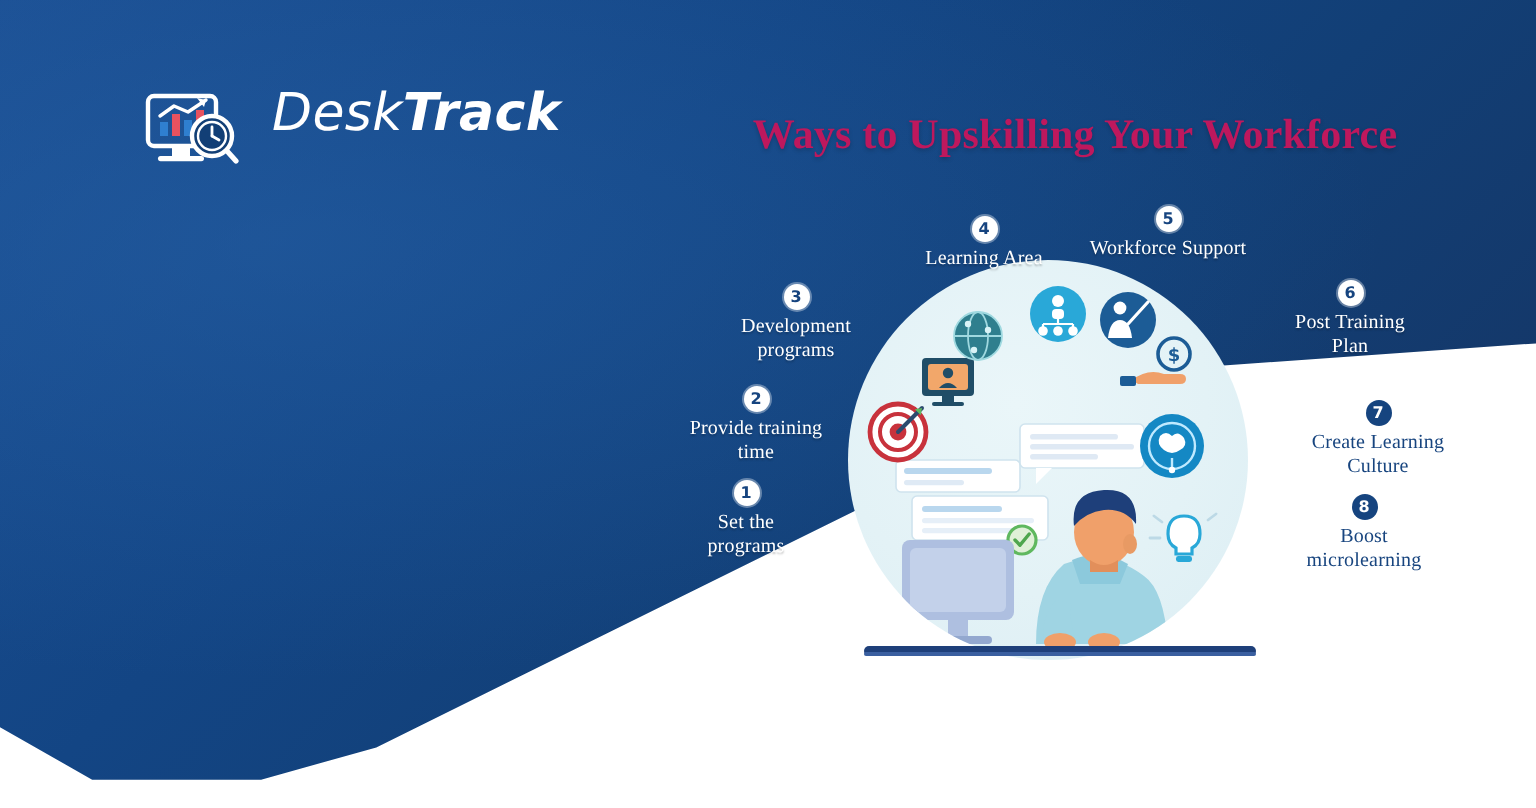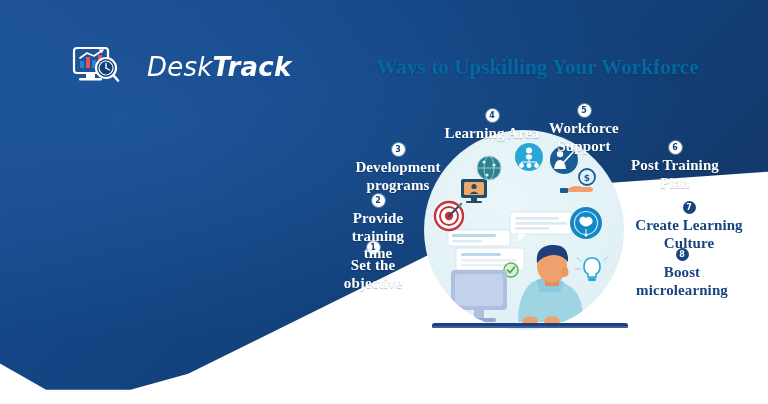--- a/index.html
+++ b/index.html
@@ -18,42 +18,42 @@
     background:linear-gradient(135deg,#1b4f93 0%,#134584 35%,#123f76 60%,#16325f 100%);
     -webkit-clip-path:polygon(0 0,100% 0,100% 42.5%,74% 46%,24.5% 92.5%,17% 96.5%,6% 96.5%,0 90%);
     clip-path:polygon(0 0,100% 0,100% 42.5%,74% 46%,24.5% 92.5%,17% 96.5%,6% 96.5%,0 90%);
   }
   .bg-panel:after{
     content:"";position:absolute;inset:0;
     background:radial-gradient(120% 90% at 18% 30%, rgba(40,100,170,.45) 0%, rgba(18,62,120,0) 60%);
   }
 
   
-  .logo{position:absolute;left:72px;top:44px;display:flex;align-items:center;gap:23px;}
+  .logo{position:absolute;left:72px;top:44px;display:flex;align-items:flex-start;gap:12px;}
   .logo-mark{width:52px;height:46px;position:relative;}
   .logo-text{
     font-family:"DejaVu Sans", sans-serif;
     font-size:26px;color:#ffffff;letter-spacing:.2px;
     font-style:italic;white-space:nowrap;line-height:1;
   }
   .logo-text b{font-weight:bold;}
   .logo-text span.light{font-weight:400;}
 
   
   .headline{
     position:absolute;left:70px;top:160px;width:260px;
     color:#ffffff;font-style:italic;font-weight:bold;
     font-size:28px;line-height:1.42;letter-spacing:.2px;
     text-shadow:0 1px 2px rgba(0,0,0,.18);
   }
 
   
   .main-title{
     position:absolute;left:365px;top:55px;width:345px;
-    text-align:center;color:#0369a1;font-weight:bold;
+    text-align:center;color:#be185d;font-weight:bold;
     font-size:21px;letter-spacing:.1px;white-space:nowrap;
     text-shadow:0 1px 2px rgba(0,0,0,.2);
   }
 
   
   .illus{position:absolute;left:424px;top:130px;width:212px;height:200px;}
   .illus-circle{
     position:absolute;left:0;top:0;width:200px;height:200px;border-radius:50%;
     background:radial-gradient(circle at 42% 36%, #eaf6f9 0%, #e3f2f6 55%, #dceef4 100%);
   }
@@ -62,21 +62,21 @@
   .step{position:absolute;text-align:center;line-height:1.18;}
   .step .badge{
     width:13px;height:13px;border-radius:50%;
     background:#ffffff;color:#16447f;
     font-family:"DejaVu Sans", sans-serif;
     font-size:8px;font-weight:bold;line-height:13px;
     display:inline-block;margin:0 auto 3px auto;
     box-shadow:0 0 0 1px rgba(255,255,255,.35);
   }
   .step .txt{
-    font-size:15px;font-weight:bold;letter-spacing:.1px;
+    font-size:10px;font-weight:normal;letter-spacing:.1px;
     white-space:pre-line;
   }
   .step.on-dark .txt{color:#ffffff;text-shadow:0 1px 1px rgba(0,0,0,.25);}
   .step.on-light .badge{background:#16447f;color:#ffffff;box-shadow:none;}
   .step.on-light .txt{color:#18457f;}
 
   .s1{left:330px;top:236px;width:86px;}
   .s2{left:326px;top:189px;width:104px;}
   .s3{left:352px;top:138px;width:92px;}
   .s4{left:438px;top:104px;width:108px;}
@@ -249,21 +249,21 @@
       </g>
 
       <rect x="8" y="193" width="196" height="5" rx="2.5" fill="#1e3f7a"></rect>
       <rect x="8" y="196" width="196" height="2" rx="1" fill="#3a5fa0"></rect>
     </svg>
   </div>
 
   <div class="step on-dark s1">
     <div class="badge">1</div>
     <div class="txt">Set the
-objective</div>
+programs</div>
   </div>
 
   <div class="step on-dark s2">
     <div class="badge">2</div>
     <div class="txt">Provide training
 time</div>
   </div>
 
   <div class="step on-dark s3">
     <div class="badge">3</div>

